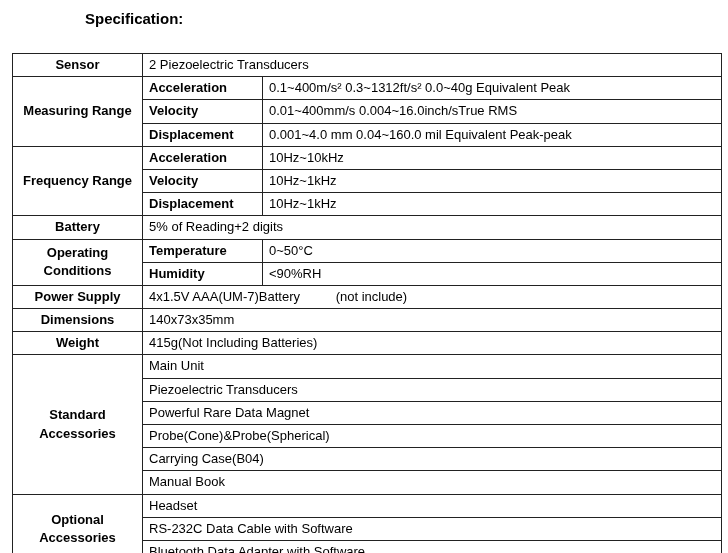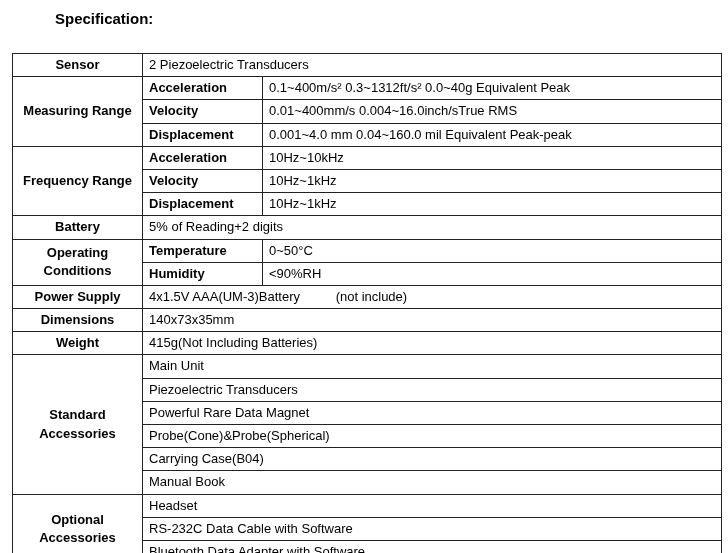--- a/index.html
+++ b/index.html
@@ -11,21 +11,21 @@
       font-family: Arial, sans-serif;
       background: #fff;
       width: 728px;
       height: 553px;
       padding: 10px 0 0 0;
     }
     .title {
       font-size: 15px;
       font-weight: bold;
       color: #000;
-      margin-left: 55px;
+      margin-left: 85px;
       margin-bottom: 26px;
     }
     .spec-table {
       border-collapse: collapse;
       width: 710px;
       margin-left: 12px;
       font-size: 13px;
       color: #000;
     }
     .spec-table td {
@@ -98,21 +98,21 @@
     <td class="sublabel">Temperature</td>
     <td>0~50°C</td>
   </tr>
   <tr>
     <td class="sublabel">Humidity</td>
     <td>&lt;90%RH</td>
   </tr>
 
   <tr>
     <td class="label">Power Supply</td>
-    <td colspan="2"><span>4x1.5V AAA(UM-3)Battery </span><span class="bold">(not include)</span></td>
+    <td colspan="2"><span>4x1.5V AAA(UM-7)Battery </span><span class="bold">(not include)</span></td>
   </tr>
 
   <tr>
     <td class="label">Dimensions</td>
     <td colspan="2">140x73x35mm</td>
   </tr>
 
   <tr>
     <td class="label">Weight</td>
     <td colspan="2">415g(Not Including Batteries)</td>

